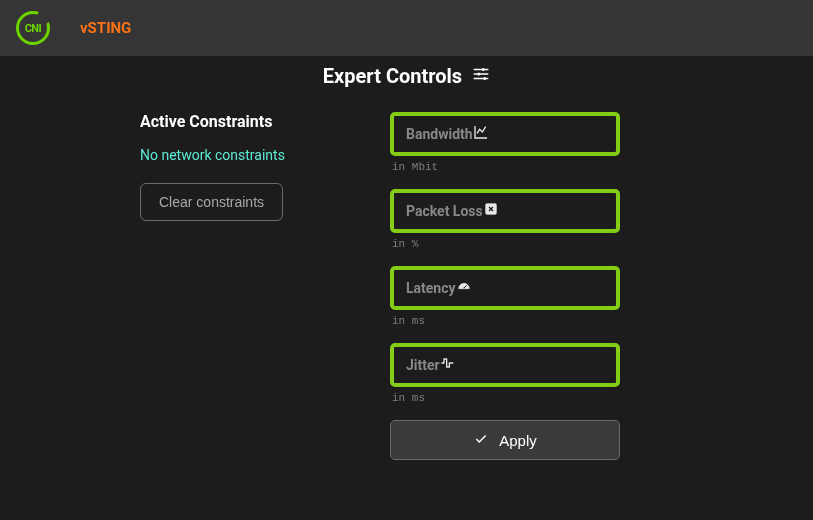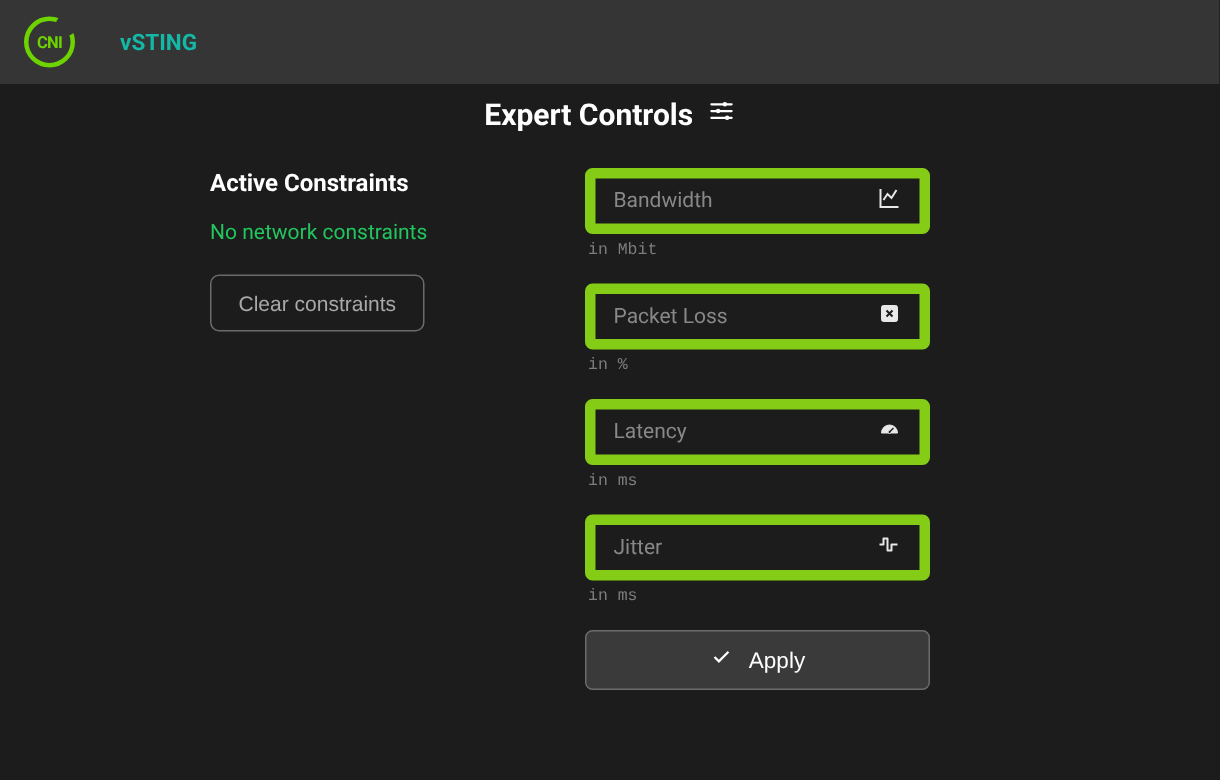--- a/index.html
+++ b/index.html
@@ -36,21 +36,21 @@
   }
   .logo-text {
     font-size: 11px;
     font-weight: 700;
     color: #6dd400;
     letter-spacing: -0.5px;
   }
   .app-name {
     font-size: 15px;
     font-weight: 700;
-    color: #14b8a6;
+    color: #f97316;
   }
   .content {
     padding: 8px 0 0 0;
   }
   .page-title {
     text-align: center;
     font-size: 20px;
     font-weight: 700;
     display: flex;
     align-items: center;
@@ -66,43 +66,44 @@
   }
   .left-col { width: 250px; padding-left: 100px; }
   .right-col { width: 230px; margin-left: 40px; }
   .section-heading {
     font-size: 16px;
     font-weight: 700;
     margin-bottom: 4px;
   }
   .no-constraints {
     font-size: 14px;
-    color: #22c55e;
+    color: #5eead4;
     margin-bottom: 20px;
     margin-top: 16px;
   }
   .clear-btn {
     border: 1px solid #6b6b6b;
     background: transparent;
     color: #a8a8a8;
     font-size: 14px;
     padding: 10px 18px;
     border-radius: 6px;
     cursor: pointer;
   }
   .field-group { margin-bottom: 16px; }
   .field-box {
-    border: 7px solid #84cc16;
+    border: 4px solid #84cc16;
     border-radius: 5px;
     height: 44px;
     display: flex;
     align-items: center;
     padding: 0 12px;
-    justify-content: space-between;
+    justify-content: flex-start;
     background: transparent;
+    font-weight: bold;
   }
   .field-box .placeholder {
     color: #888;
     font-size: 14px;
   }
   .field-box svg {
     width: 16px; height: 16px;
     fill: #e8e8e8;
     stroke: #e8e8e8;
   }

